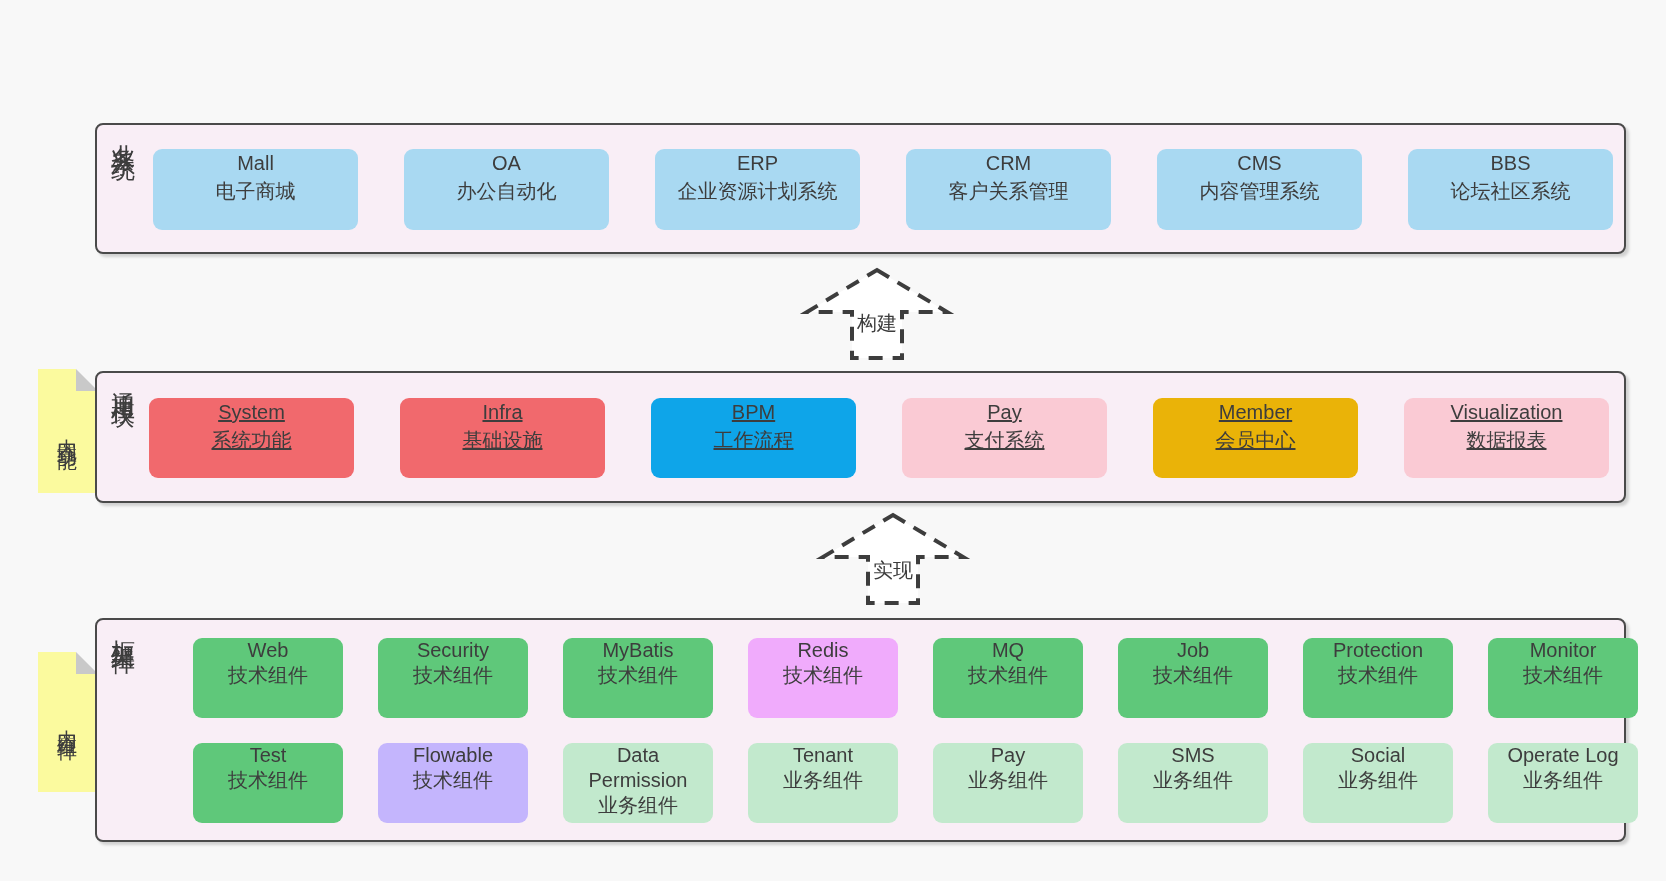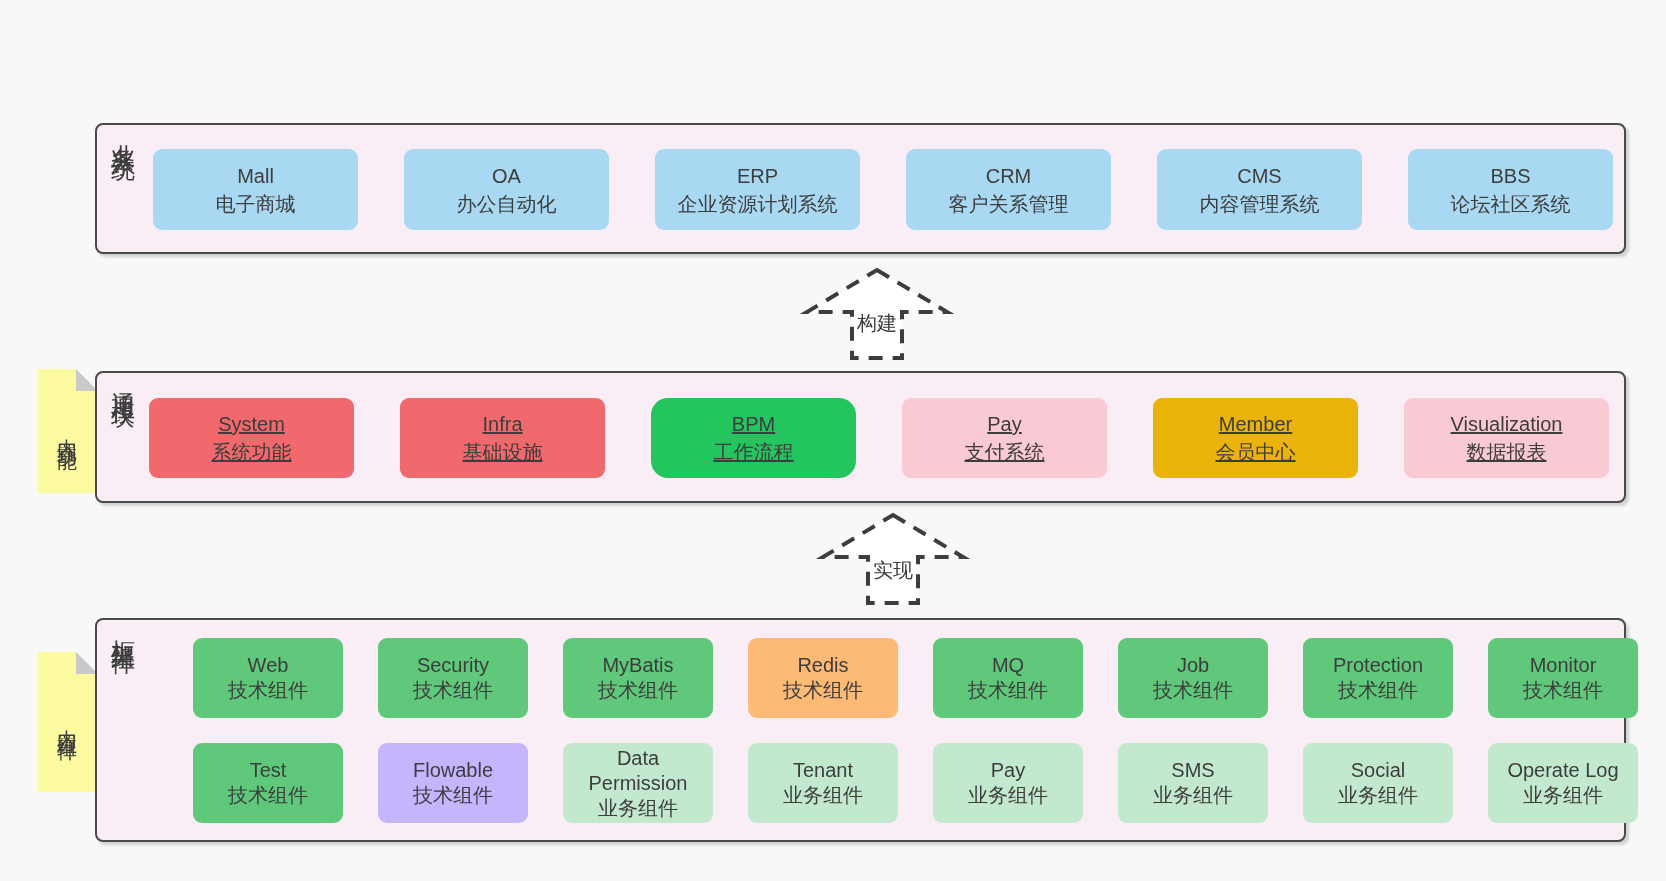--- a/index.html
+++ b/index.html
@@ -51,21 +51,21 @@
   #panel-components .rows{left:56px;top:18px;gap:25px;}
 
   .box-row{display:flex;}
   #panel-business .box-row,#panel-modules .box-row{gap:46px;}
   #panel-components .box-row{gap:35px;padding-left:40px;}
 
   .box{
     box-sizing:border-box;
     border-radius:9px;
     display:flex;flex-direction:column;
-    justify-content:center;align-items:center;
+    justify-content:flex-start;align-items:center;
     text-align:center;
     font-size:20px;line-height:28px;
     color:#3d3d3d;
     padding:0 6px;
   }
   #panel-business .box{width:205px;height:81px;}
   #panel-modules  .box{width:205px;height:80px;}
   #panel-components .box{width:150px;height:80px;line-height:25px;}
 
   
@@ -161,21 +161,21 @@
     <div class="rows">
         <div class="box-row">
           <div class="box" style="background: rgb(241, 105, 109);">
             <div>System</div>
             <div>系统功能</div>
           </div>
           <div class="box" style="background: rgb(241, 105, 109);">
             <div>Infra</div>
             <div>基础设施</div>
           </div>
-          <div class="box" style="background: #22c55e; border-radius: 17px;">
+          <div class="box" style="background: #0ea5e9;">
             <div>BPM</div>
             <div>工作流程</div>
           </div>
           <div class="box" style="background: rgb(250, 202, 212);">
             <div>Pay</div>
             <div>支付系统</div>
           </div>
           <div class="box" style="background: #eab308;">
             <div>Member</div>
             <div>会员中心</div>
@@ -202,21 +202,21 @@
             <div>技术组件</div>
           </div>
           <div class="box" style="background: rgb(95, 200, 122);">
             <div>Security</div>
             <div>技术组件</div>
           </div>
           <div class="box" style="background: rgb(95, 200, 122);">
             <div>MyBatis</div>
             <div>技术组件</div>
           </div>
-          <div class="box" style="background: #fdba74;">
+          <div class="box" style="background: #f0abfc;">
             <div>Redis</div>
             <div>技术组件</div>
           </div>
           <div class="box" style="background: rgb(95, 200, 122);">
             <div>MQ</div>
             <div>技术组件</div>
           </div>
           <div class="box" style="background: rgb(95, 200, 122);">
             <div>Job</div>
             <div>技术组件</div>

